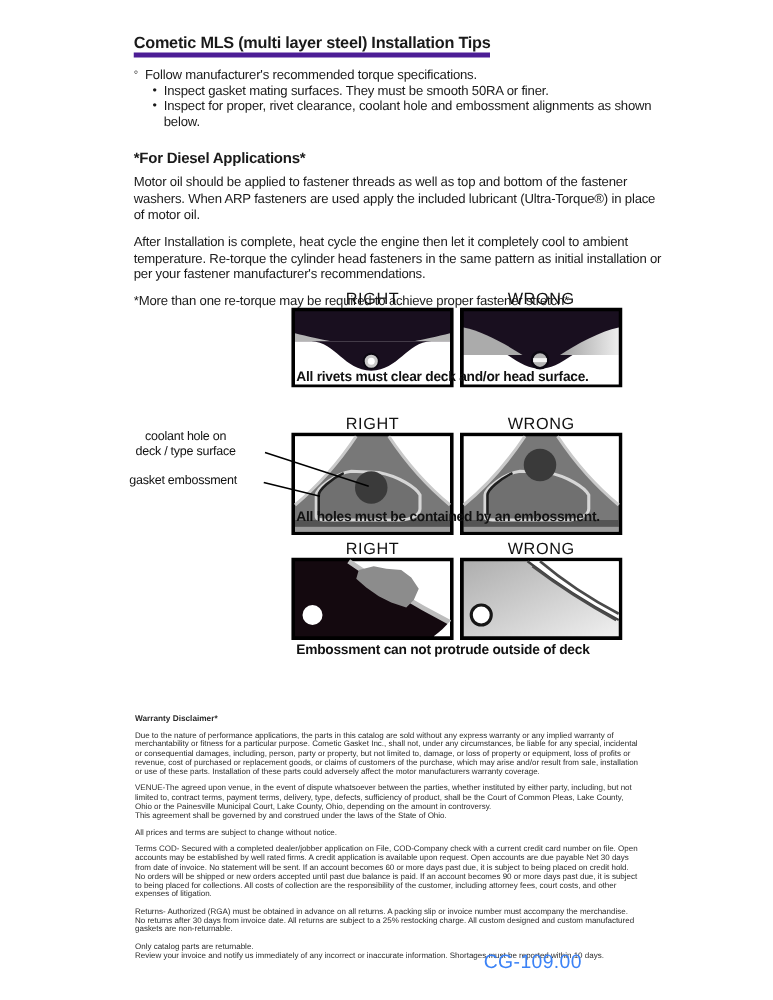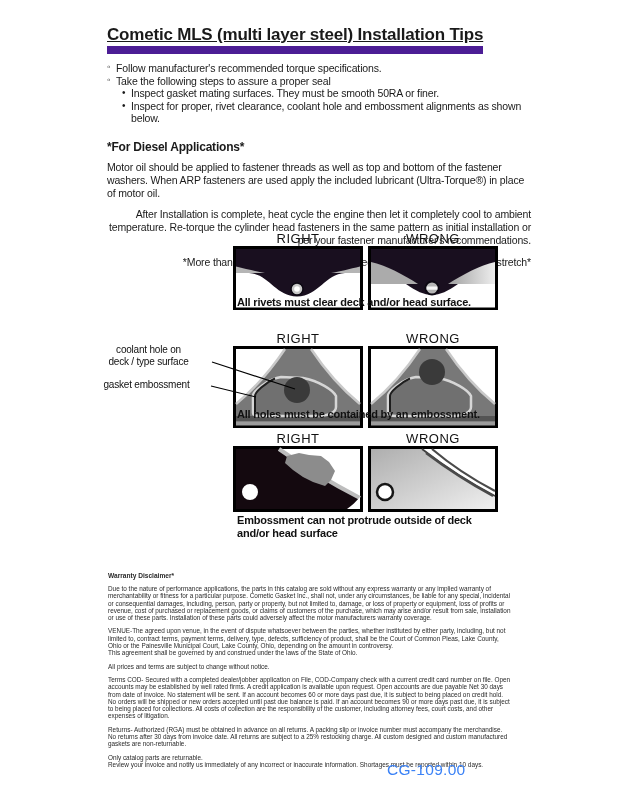--- a/index.html
+++ b/index.html
@@ -5,33 +5,33 @@
   html,body { margin:0; padding:0; }
   body {
     width:618px; height:800px; background:#ffffff; position:relative;
     font-family:"Liberation Sans", sans-serif; color:#1a1a1a; overflow:hidden;
   }
   .page { position:absolute; inset:0; }
 
   
   .intro { position:absolute; left:107px; top:25px; width:424px; }
   .doc-title {
-    font-size:17px; font-weight:bold; letter-spacing:-0.2px;
+    font-size:13px; font-weight:bold; letter-spacing:-0.2px;
     margin:0 0 8px 0; display:inline-block;
-    border-bottom:8px solid #4c1d95; padding-bottom:1px;text-decoration:underline;
+    border-bottom:4px solid #4c1d95; padding-bottom:1px;
   }
   .tips { margin:0; padding:0; list-style:none; font-size:10.5px; line-height:12.6px; letter-spacing:-0.15px; }
   .tips li { position:relative; }
   .tips li.lvl1 { padding-left:9px; }
   .tips li.lvl1::before { content:"◦"; position:absolute; left:0; top:-1px; font-size:10px; }
   .tips li.lvl2 { padding-left:24px; }
   .tips li.lvl2::before { content:"•"; position:absolute; left:15px; top:0; font-size:10px; }
   .diesel-heading { font-size:12px; font-weight:bold; margin:15px 0 0 0; letter-spacing:-0.2px; }
   .para { font-size:10.5px; line-height:12.8px; letter-spacing:-0.15px; margin:7px 0 0 0; }
-  .para.gap { margin-top:9px;text-align:right; }
+  .para.gap { margin-top:9px; }
 
   
   .fig-label {
     position:absolute; width:130px; text-align:center;
     font-size:13px; letter-spacing:0.5px; color:#111;
   }
   .panel { position:absolute; }
   .panel svg { display:block; }
   .fig-caption {
     position:absolute; font-size:11px; font-weight:bold;
@@ -57,21 +57,20 @@
 </style>
 </head>
 <body>
 
 <div class="page">
 
   <div class="intro">
     <h1 class="doc-title">Cometic MLS (multi layer steel) Installation Tips</h1>
     <ul class="tips">
       <li class="lvl1">Follow manufacturer's recommended torque specifications.</li>
-      <li class="lvl1">Take the following steps to assure a proper seal</li>
       <li class="lvl2">Inspect gasket mating surfaces.  They must be smooth 50RA or finer.</li>
       <li class="lvl2">Inspect for proper, rivet clearance, coolant hole and embossment alignments as shown below.</li>
     </ul>
     <div class="diesel-heading">*For Diesel Applications*</div>
     <p class="para">Motor oil should be applied to fastener threads as well as top and bottom of the fastener washers. When ARP fasteners are used apply the included lubricant (Ultra-Torque®) in place of motor oil.</p>
     <p class="para gap">After Installation is complete, heat cycle the engine then let it completely cool to ambient temperature. Re-torque the cylinder head fasteners in the same pattern as initial installation or per your fastener manufacturer's recommendations.</p>
     <p class="para gap">*More than one re-torque may be required to achieve proper fastener stretch*</p>
   </div>
 
   <div class="fig-label" style="left:233px; top:231px;">RIGHT</div>
@@ -177,21 +176,20 @@
       <rect x="1.5" y="1.5" width="127" height="63" fill="url(#g3)" stroke="#000" stroke-width="3"></rect>
       <path d="M54,3 H127 V50 C100,36 76,20 54,3 Z" fill="#ffffff"></path>
       <path d="M54,3 C76,20 100,36 127,50" stroke="#3f3f3f" stroke-width="1.8" fill="none"></path>
       <path d="M64,3 C84,20 106,34 127,45" stroke="#4a4a4a" stroke-width="2.2" fill="none"></path>
       <path d="M58,7 C80,23.5 102,37.5 125,50" stroke="#4a4a4a" stroke-width="2.2" fill="none"></path>
       <circle cx="17" cy="46" r="8" fill="#ffffff" stroke="#161616" stroke-width="2.5"></circle>
     </svg>
   </div>
   <div class="fig-caption" style="left:237px; top:514px; width:260px;">
     <div>Embossment can not protrude outside of deck</div>
-    <div>and/or head surface</div>
   </div>
 
   <div class="legal">
     <div class="legal-heading">Warranty Disclaimer*</div>
     <p>Due to the nature of performance applications, the parts in this catalog are sold without any express warranty or any implied warranty of merchantability or fitness for a particular purpose.  Cometic Gasket Inc., shall not, under any circumstances, be liable for any special, incidental or consequential damages, including, person, party or property, but not limited to, damage, or loss of property or equipment, loss of profits or revenue, cost of purchased or replacement goods, or claims of customers of the purchase, which may arise and/or result from sale, installation or use of these parts.  Installation of these parts could adversely affect the motor manufacturers warranty coverage.</p>
     <p class="tight">VENUE-The agreed upon venue, in the event of dispute whatsoever between the parties, whether instituted by either party, including, but not limited to, contract terms, payment terms, delivery, type, defects, sufficiency of product, shall be the Court of Common Pleas, Lake County, Ohio or the Painesville Municipal Court, Lake County, Ohio, depending on the amount in controversy.</p>
     <p>This agreement shall be governed by and construed under the laws of the State of Ohio.</p>
     <p>All prices and terms are subject to change without notice.</p>
     <p>Terms COD- Secured with a completed dealer/jobber application on File, COD-Company check with a current credit card number on file.  Open accounts may be established by well rated firms.  A credit application is available upon request.  Open accounts are due payable Net 30 days from date of invoice.  No statement will be sent.  If an account becomes 60 or more days past due, it is subject to being placed on credit hold.  No orders will be shipped or new orders accepted until past due balance is paid.  If an account becomes 90 or more days past due, it is subject to being placed for collections.  All costs of collection are the responsibility of the customer, including attorney fees, court costs, and other expenses of litigation.</p>
     <p>Returns- Authorized (RGA) must be obtained in advance on all returns.  A packing slip or invoice number must accompany the merchandise.  No returns after 30 days from invoice date.  All returns are subject to a 25% restocking charge.  All custom designed and custom manufactured gaskets are non-returnable.</p>

